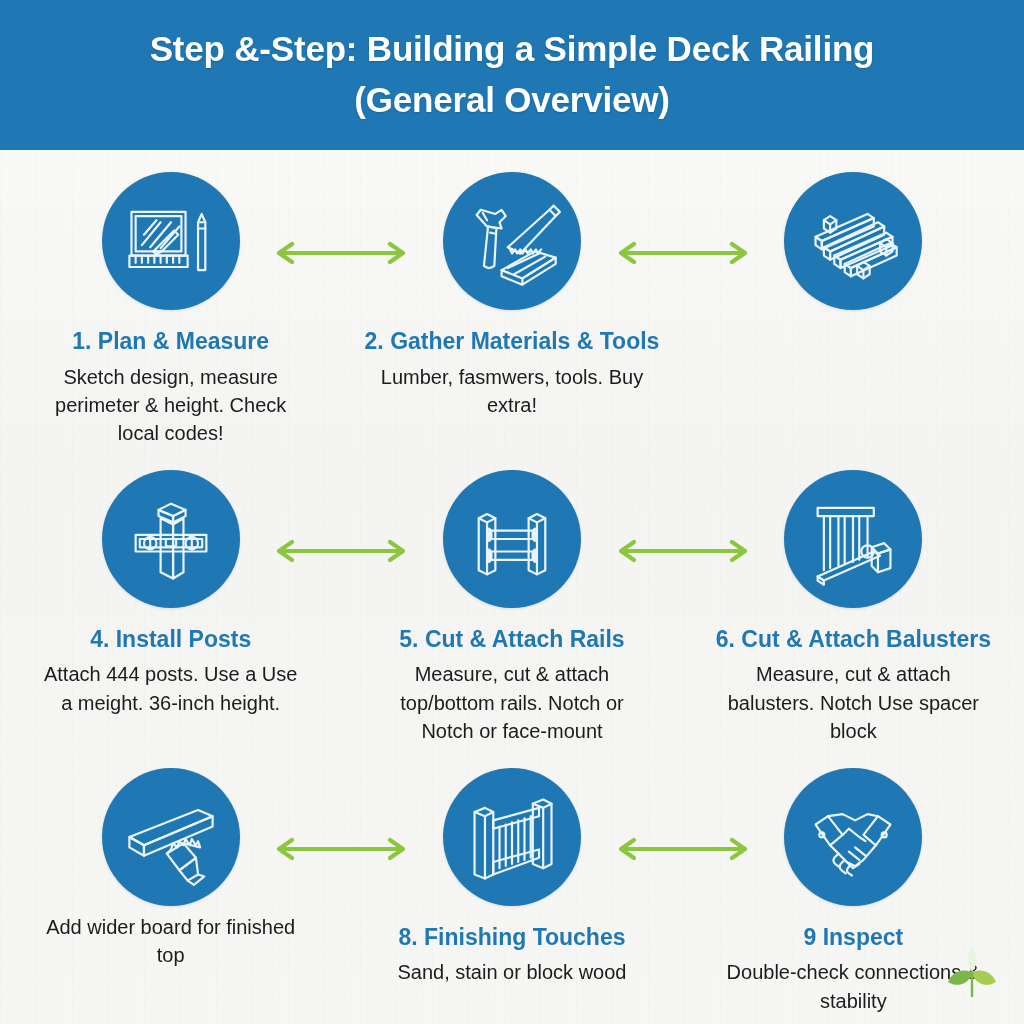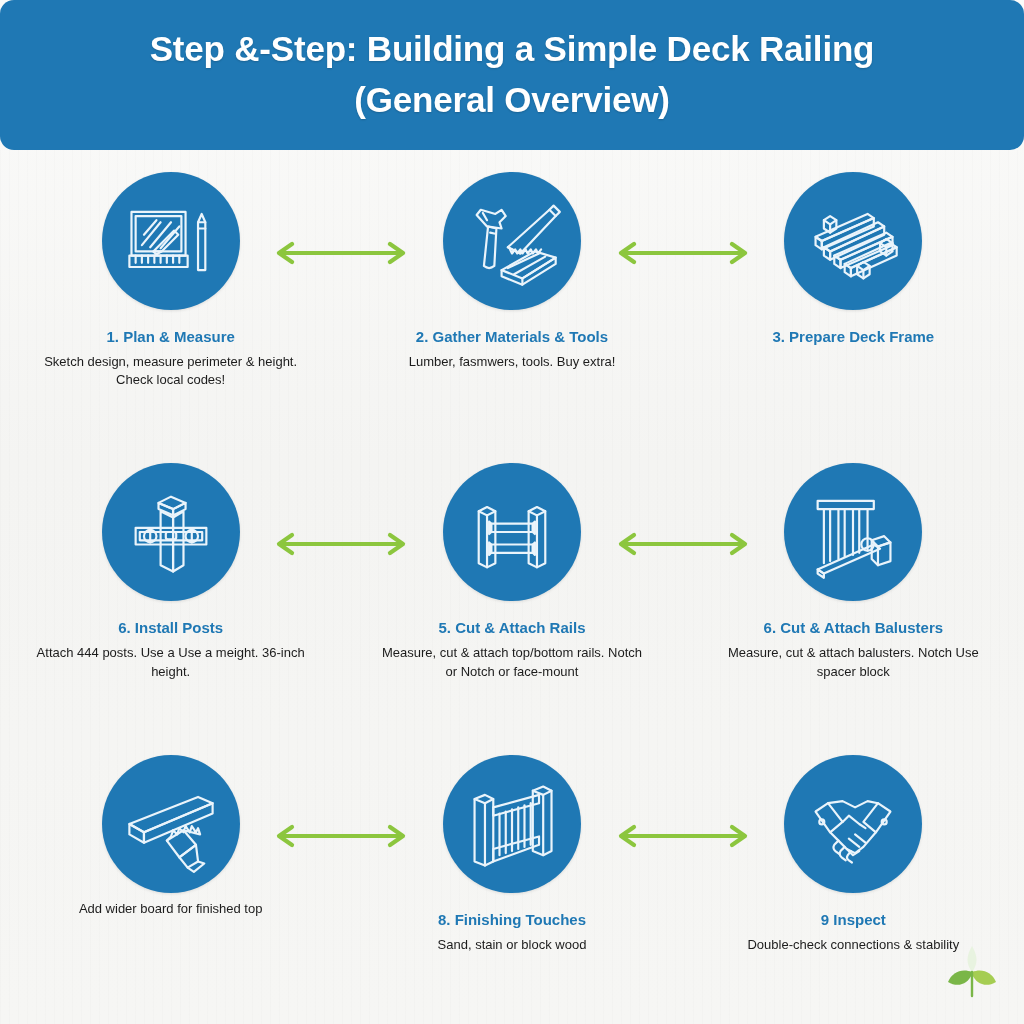--- a/index.html
+++ b/index.html
@@ -39,21 +39,20 @@
   .header {
     position: absolute;
     left: 0; top: 0;
     width: 1024px;
     height: 150px;
     background: #1f78b4;
     display: flex;
     flex-direction: column;
     align-items: center;
     justify-content: center;
-    border-radius: 14px;
   }
   .header-title {
     color: #ffffff;
     font-size: 35px;
     font-weight: bold;
     line-height: 1.45;
     text-align: center;
     letter-spacing: -0.2px;
     text-shadow: 0 1px 2px rgba(0,0,0,0.18);
     padding: 0 40px;
@@ -101,30 +100,30 @@
     stroke: #eaf4fb;
     stroke-width: 2.1;
     fill: none;
     stroke-linecap: round;
     stroke-linejoin: round;
   }
 
   .step-title {
     margin-top: 18px;
     color: #1f78b4;
-    font-size: 15px;
+    font-size: 23px;
     font-weight: bold;
     text-align: center;
     line-height: 1.2;
     white-space: nowrap;
   }
   .step-desc {
     margin-top: 7px;
     color: #1c1c1c;
-    font-size: 13px;
+    font-size: 20px;
     line-height: 1.42;
     text-align: center;
     max-width: 270px;
     padding: 0 6px;
   }
 
   
   .arrow {
     position: absolute;
     width: 150px;
@@ -253,41 +252,40 @@
           <path d="M22 30 L28 34 L34 30"></path>
           <line x1="28" y1="34" x2="28" y2="42"></line>
           <path d="M76 52 L82 48 L88 52 L88 60 L82 64 L76 60 Z"></path>
           <path d="M76 52 L82 56 L88 52"></path>
           <line x1="82" y1="56" x2="82" y2="64"></line>
           <path d="M54 74 L60 70 L66 74 L66 82 L60 86 L54 82 Z"></path>
           <path d="M54 74 L60 78 L66 74"></path>
           <line x1="60" y1="78" x2="60" y2="86"></line>
         </svg>
       </div>
-      <div class="step-title">3. Prepare Deck Frame</div>
     </div>
 
     <div class="step-cell">
       <div class="icon-circle">
         <svg viewBox="0 0 100 100">
           <path d="M38 22 L50 16 L64 22 L52 28 Z"></path>
           <path d="M38 22 L38 28 L52 34 L52 28 Z"></path>
           <path d="M52 34 L64 28 L64 22 L52 28 Z"></path>
           <path d="M40 30 L40 82 L52 88 L52 36 Z"></path>
           <path d="M52 36 L62 30 L62 82 L52 88 Z"></path>
           <path d="M16 46 L84 46 L84 62 L16 62 Z"></path>
           <path d="M20 50 L80 50 L80 58 L20 58 Z"></path>
           <circle cx="30" cy="54" r="6"></circle>
           <line x1="30" y1="48" x2="30" y2="60"></line>
           <circle cx="70" cy="54" r="6"></circle>
           <line x1="70" y1="48" x2="70" y2="60"></line>
           <rect x="45" y="50" width="10" height="7" rx="2"></rect>
         </svg>
       </div>
-      <div class="step-title">6. Install Posts</div>
+      <div class="step-title">4. Install Posts</div>
       <div class="step-desc">Attach 444 posts. Use a Use a meight. 36-inch height.</div>
       <div class="arrow right-edge">
         <svg viewBox="0 0 150 26">
           <line x1="14" y1="13" x2="136" y2="13"></line>
           <path d="M26 4 L13 13 L26 22"></path>
           <path d="M124 4 L137 13 L124 22"></path>
         </svg>
       </div>
     </div>
 

